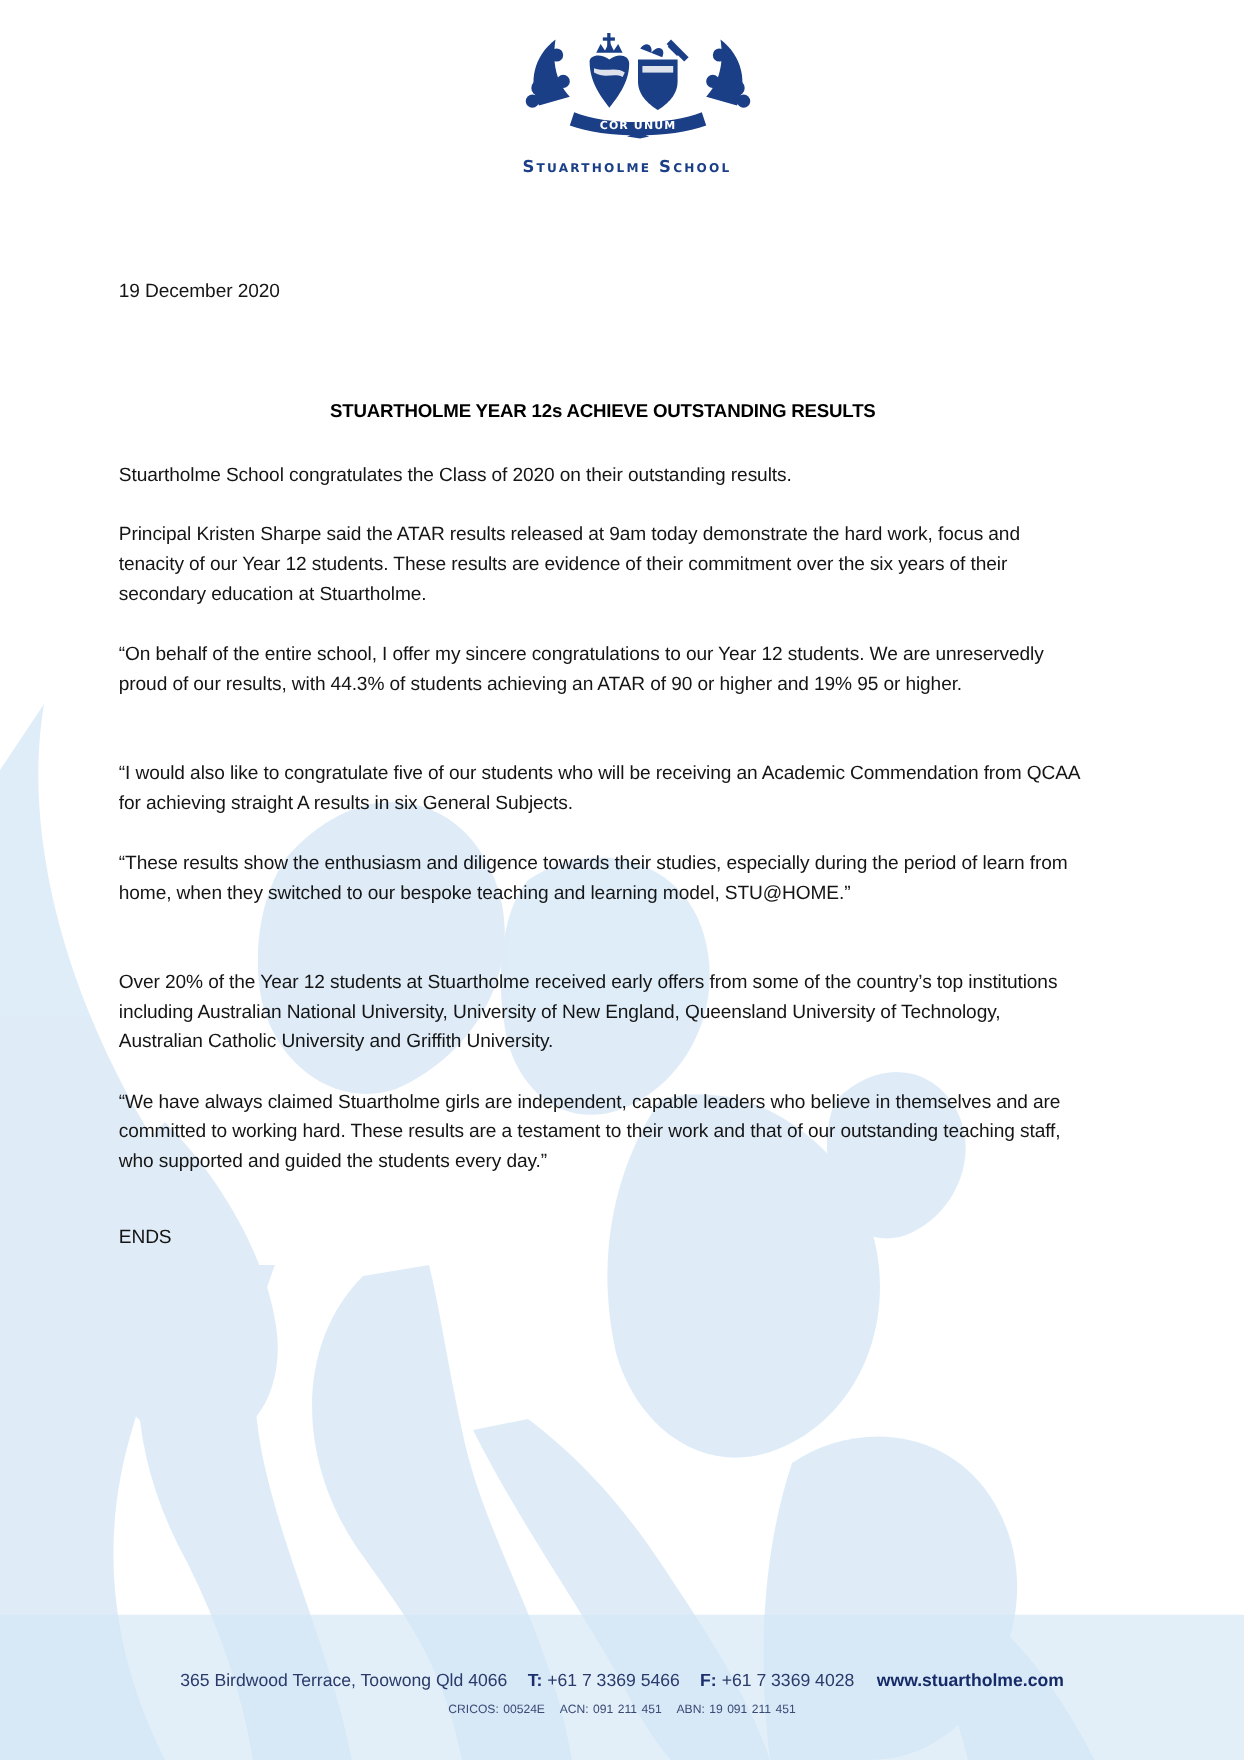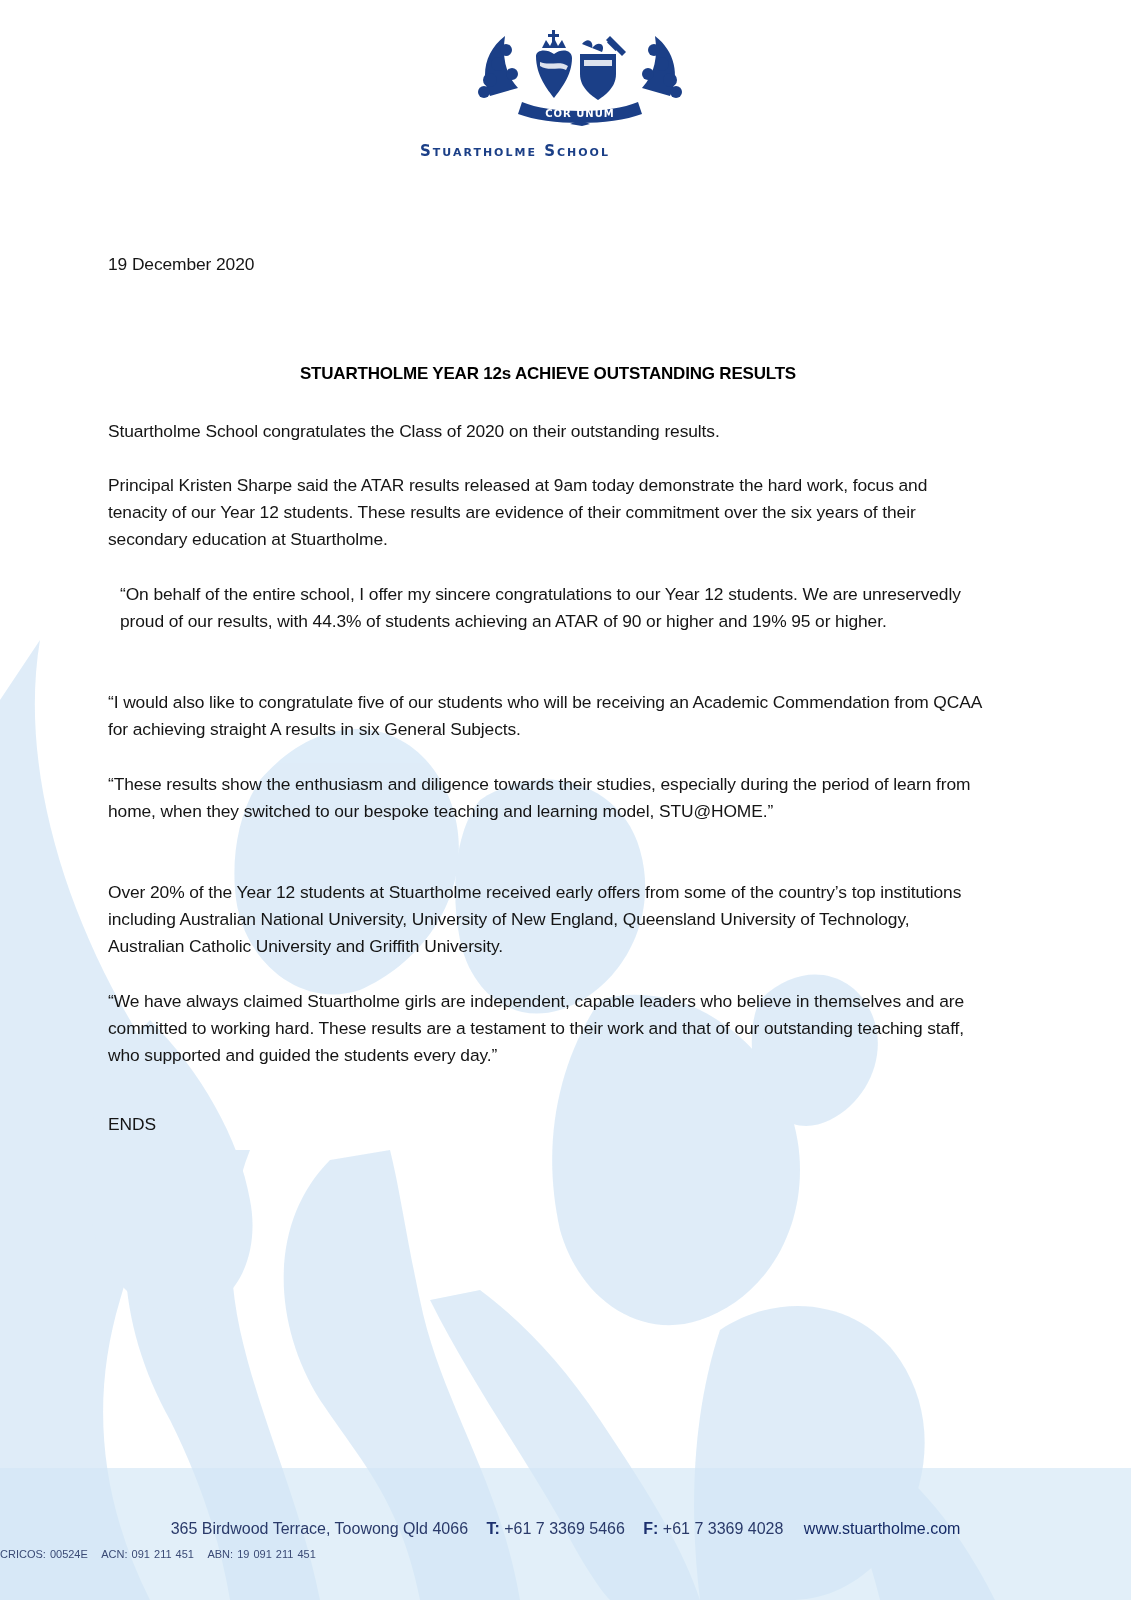--- a/index.html
+++ b/index.html
@@ -3,46 +3,46 @@
 <meta charset="utf-8">
 <style>
   html, body { margin: 0; padding: 0; background: #ffffff; }
   body { width: 1131px; height: 1600px; position: relative; overflow: hidden;
          font-family: "Liberation Sans", sans-serif; color: #111; }
   .watermark { position: absolute; left: 0; top: 0; width: 1131px; height: 1600px; z-index: 0; }
   .footer-band { position: absolute; left: 0; top: 1468px; width: 1131px; height: 132px;
                  background: rgba(210,230,246,0.65); z-index: 1; }
   .page { position: absolute; left: 0; top: 0; width: 1014px; height: 1600px; z-index: 2; }
   .logo { position: absolute; left: 470px; top: 26px; width: 220px; height: 110px; }
-  .school-name { position: absolute; left: 420px; top: 142px; width: 300px; 
+  .school-name { position: absolute; left: 420px; top: 142px; width: 300px; text-align: center;
                  color: #1b3f87; font-family: "DejaVu Sans", sans-serif; font-size: 15px;
                  letter-spacing: 2px; font-weight: bold; font-variant: small-caps; }
   .body-text { position: absolute; left: 108px; width: 880px;
                font-family: "Liberation Sans Narrow", "Liberation Sans", sans-serif;
                font-size: 17.4px; line-height: 27px; color: #151515; letter-spacing: -0.1px; }
   .doc-type { top: 196px; }
   .doc-date { top: 251px; }
   .headline { position: absolute; left: 108px; width: 880px; top: 364px; text-align: center;
               font-weight: bold; font-size: 17px; color: #000000;
               font-family: "Liberation Sans", sans-serif; letter-spacing: -0.2px; }
   .para { margin: 0; }
   .p1 { top: 418px; }
   .p2 { top: 472px; }
-  .p3 { top: 581px; margin-left: 12px; }
+  .p3 { top: 581px; }
   .p4 { top: 689px; }
   .p5 { top: 771px; }
   .p6 { top: 879px; }
   .p7 { top: 988px; }
   .ends { top: 1111px; }
   .footer-line1 { position: absolute; left: 0; width: 1131px; top: 1520px; text-align: center;
                   font-family: "Liberation Sans", sans-serif; font-size: 16px; color: #2a3a6a; white-space: nowrap; }
   .footer-line1 .lbl { font-weight: bold; color: #1b2f6e; }
-  .footer-line1 .web { font-weight: normal; color: #152a66; margin-left: 16px; margin-top: 48px; }
+  .footer-line1 .web { font-weight: bold; color: #152a66; margin-left: 16px; margin-top: 48px; }
   .footer-line1 .gap { display: inline-block; width: 14px; }
-  .footer-line2 { position: absolute; left: 0; width: 1131px; top: 1548px; text-align: left;
+  .footer-line2 { position: absolute; left: 0; width: 1131px; top: 1548px; text-align: center;
                   font-family: "Liberation Sans", sans-serif; font-size: 11px; color: #3a4a75;
                   word-spacing: 1px; white-space: nowrap; }
   .footer-line2 .gap { display: inline-block; width: 10px; }
 </style>
 </head>
 <body>
 
 <svg class="watermark" viewBox="0 0 1131 1600" xmlns="http://www.w3.org/2000/svg">
   <g fill="#dcebf8" opacity="0.9">
     <path d="M40 640 C 20 760, 60 900, 130 1020 C 170 1090, 150 1200, 120 1300 C 90 1400, 100 1500, 150 1600 L 0 1600 L 0 700 Z"></path>

